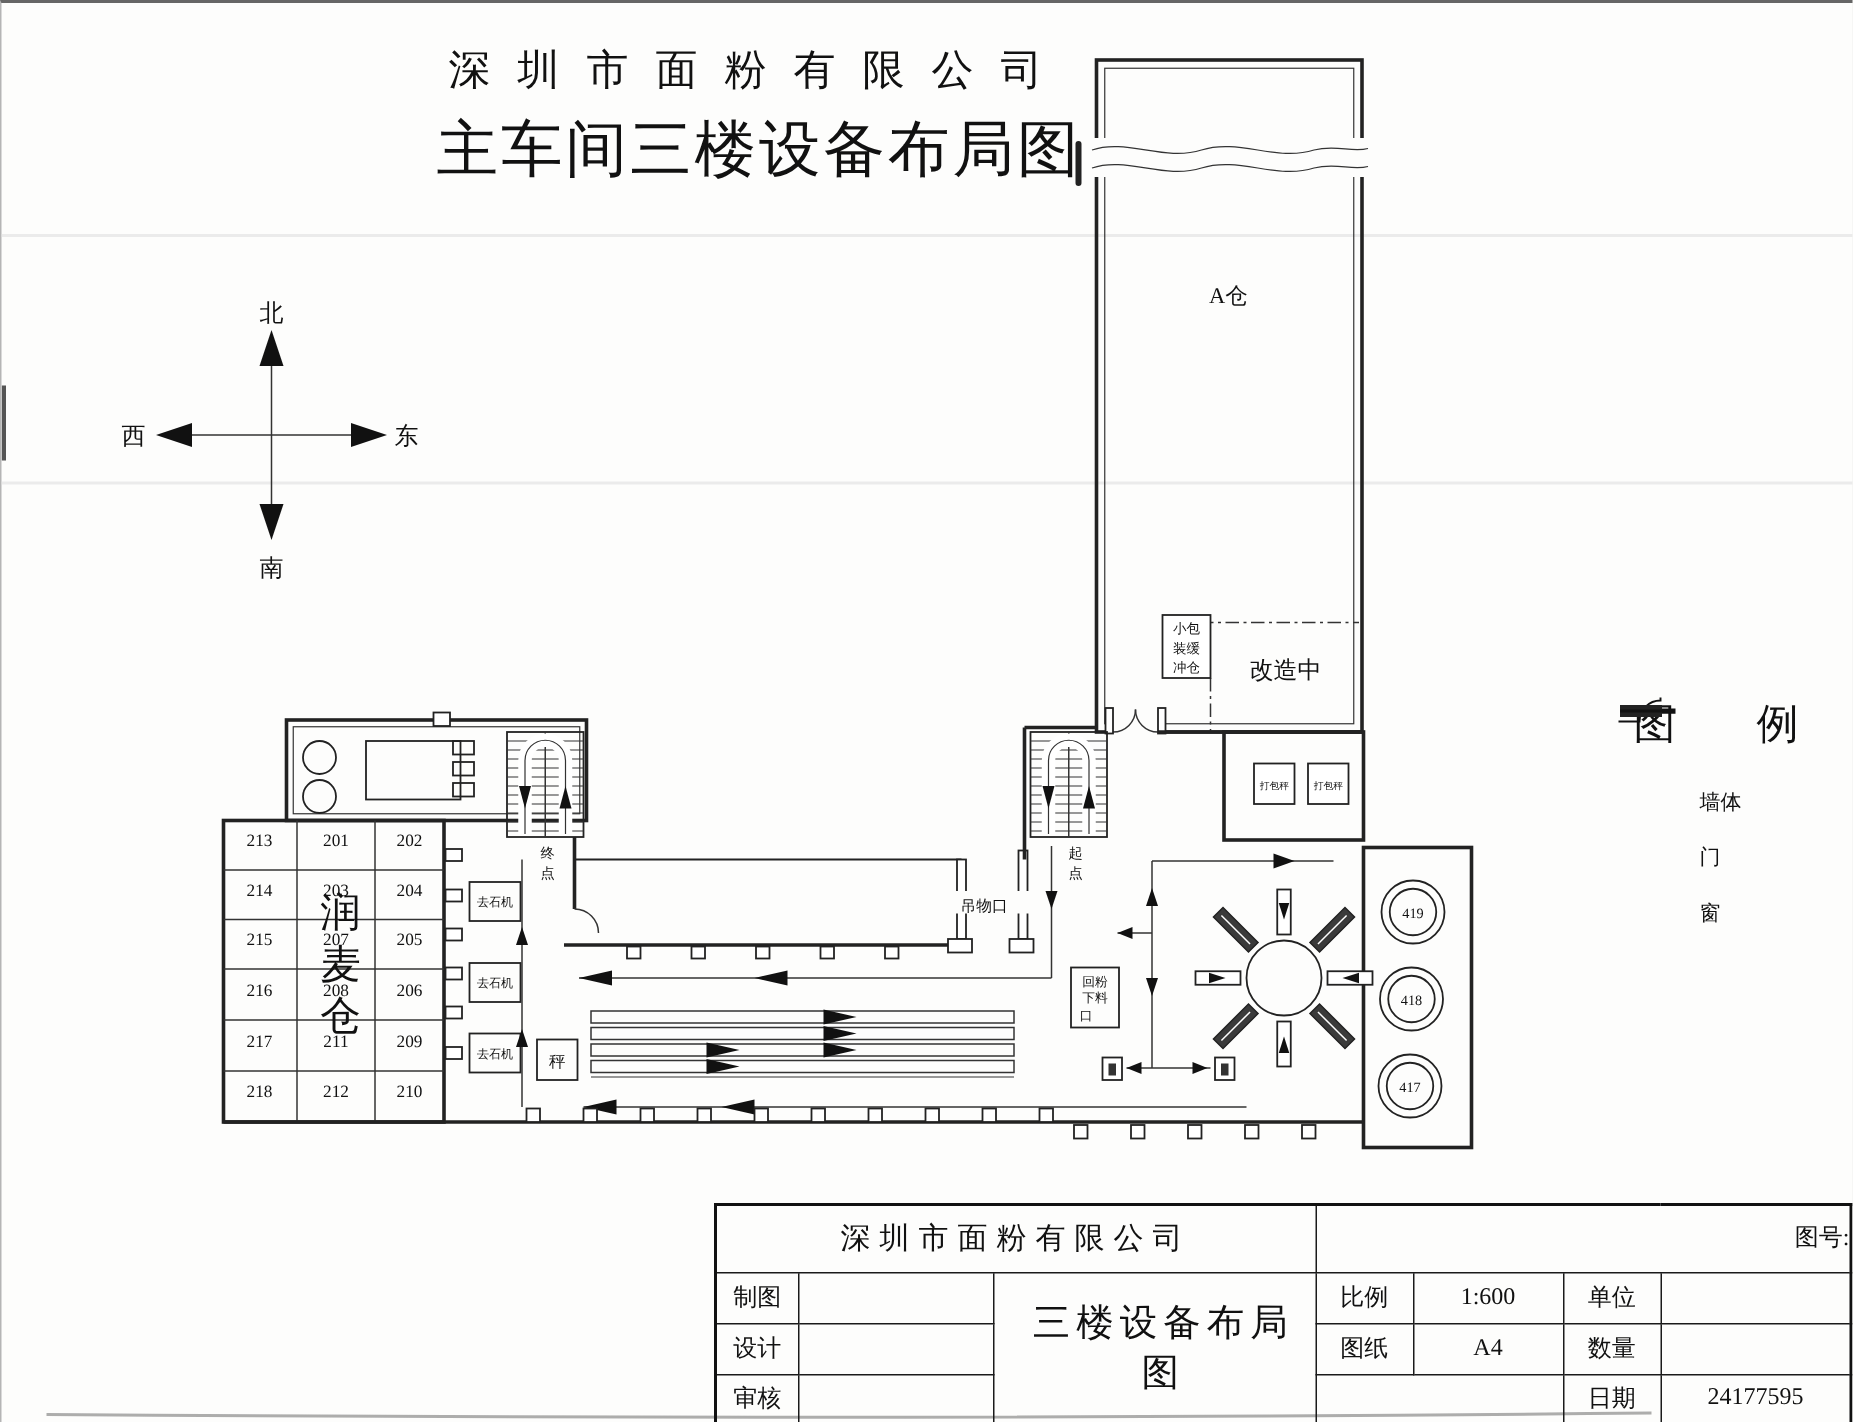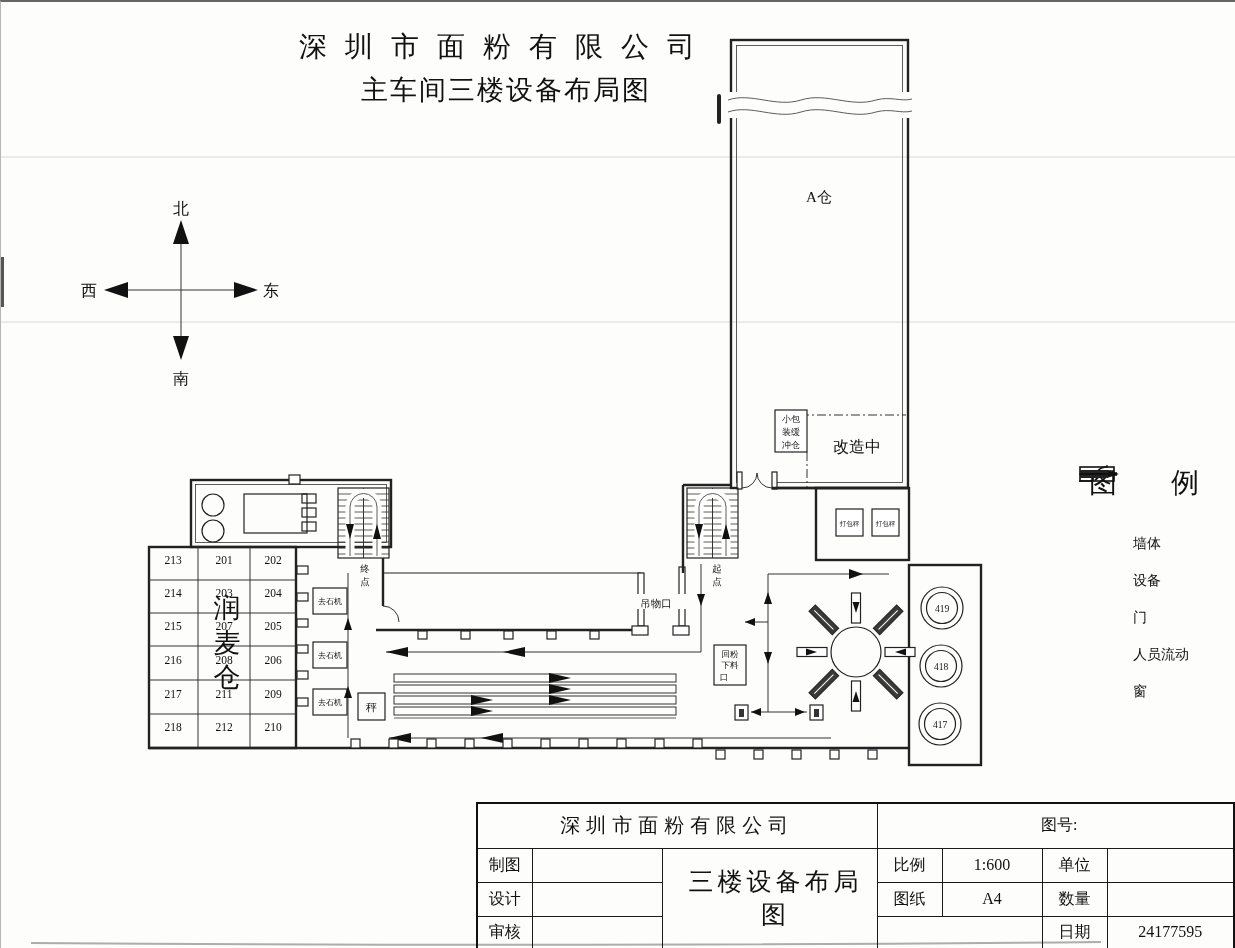--- a/index.html
+++ b/index.html
@@ -1,44 +1,44 @@
 <!DOCTYPE html>
 <html><head>
 <meta charset="utf-8">
 <style>
   html,body{margin:0;padding:0;background:#e9e9e9;}
   .page{position:relative;width:1235px;height:948px;background:#fdfdfc;overflow:hidden;
         border-top:2px solid #666;border-left:1px solid #b5b5b5;border-right:1px solid #b5b5b5;border-bottom:1px solid #b5b5b5;
         font-family:"Liberation Serif","DejaVu Serif",serif;color:#111;}
   .titles{position:absolute;left:230px;top:26px;width:550px;text-align:center;}
   .title-company{font-size:28px;letter-spacing:18px;white-space:nowrap;}
-  .title-main{font-size:27px;letter-spacing:2px;margin-top:6px;white-space:nowrap;}
+  .title-main{font-size:41px;letter-spacing:2px;margin-top:6px;white-space:nowrap;}
   svg{position:absolute;left:0;top:0;}
   svg text{fill:#111;font-family:"Liberation Serif","DejaVu Serif",serif;}
   .w24{stroke:#222;stroke-width:2.4;fill:none}
   .w12{stroke:#222;stroke-width:1.2;fill:none}
   .thin{stroke:#333;stroke-width:1;fill:none}
   .thin8{stroke:#333;stroke-width:.8;fill:none}
   .dashdot{stroke:#333;stroke-width:1;fill:none;stroke-dasharray:9 3 2 3}
   .box{fill:#fff;stroke:#222;stroke-width:1.2}
   .arr{fill:#111;stroke:none}
   .faint{stroke:#ebebeb;stroke-width:2}
   
   .legend{position:absolute;left:1076px;top:462px;width:155px;}
   .legend-title{display:flex;justify-content:space-between;width:110px;margin-left:12px;font-size:28px;}
   .legend-items{margin-top:14px;}
-  .legend-row{display:flex;align-items:flex-end;height:37px;}
+  .legend-row{display:flex;align-items:center;height:37px;}
   .legend-sym{width:46px;flex:0 0 46px;}
   .legend-label{font-size:14px;margin-left:10px;white-space:nowrap;}
   
   .tblock{position:absolute;left:475px;top:800px;}
   .tblock table{border-collapse:collapse;table-layout:fixed;width:757px;}
   .tblock td{border:1.6px solid #1a1a1a;text-align:center;vertical-align:middle;padding:0;font-size:16px;overflow:hidden;}
   .tblock .company{font-size:20px;letter-spacing:6px;}
-  .tblock .dno{text-align:center;padding-left:8px;}
+  .tblock .dno{text-align:right;padding-left:8px;}
   .tblock .big{font-size:25px;letter-spacing:4px;padding-left:12px;}
   .tblock table{border:2.2px solid #111;}
 </style>
 </head>
 <body>
 
 <div class="page">
 
   <div class="titles">
     <div class="title-company">深圳市面粉有限公司</div>
@@ -364,41 +364,24 @@
         <span class="legend-sym">
           <svg width="46" height="20">
               <line x1="3" y1="10" x2="40" y2="10" stroke="#111" stroke-width="3.5"></line>
             </svg>
         </span>
         <span class="legend-label">墙体</span>
       </div>
       <div class="legend-row">
         <span class="legend-sym">
           <svg width="46" height="20">
-              <rect x="3" y="3" width="34" height="14" fill="none" stroke="#111" stroke-width="1.6"></rect>
-            </svg>
-        </span>
-        <span class="legend-label">设备</span>
-      </div>
-      <div class="legend-row">
-        <span class="legend-sym">
-          <svg width="46" height="20">
               <path d="M2,17 H16 A14,14 0 0 1 30,3 V1" fill="none" stroke="#111" stroke-width="1.3"></path>
             </svg>
         </span>
         <span class="legend-label">门</span>
-      </div>
-      <div class="legend-row">
-        <span class="legend-sym">
-          <svg width="46" height="20">
-              <line x1="2" y1="10" x2="31" y2="10" stroke="#111" stroke-width="1"></line>
-              <polygon points="30,6 30,14 42,10" fill="#111"></polygon>
-            </svg>
-        </span>
-        <span class="legend-label">人员流动</span>
       </div>
       <div class="legend-row">
         <span class="legend-sym">
           <svg width="46" height="20">
               <rect x="3" y="6" width="28" height="3" fill="#222"></rect>
               <rect x="3" y="11" width="28" height="3" fill="#222"></rect>
             </svg>
         </span>
         <span class="legend-label">窗</span>
       </div>

